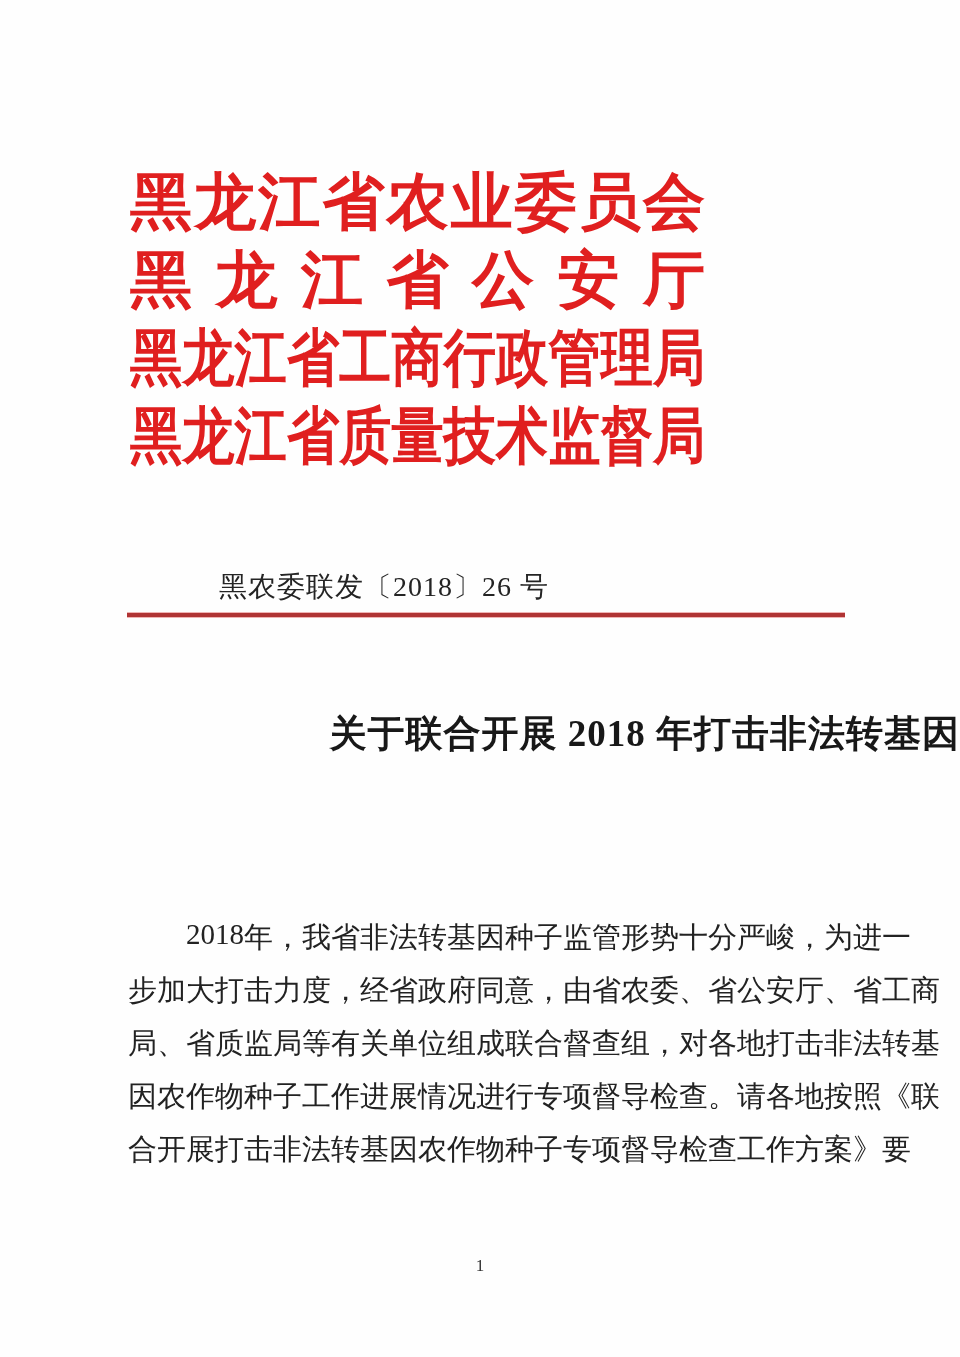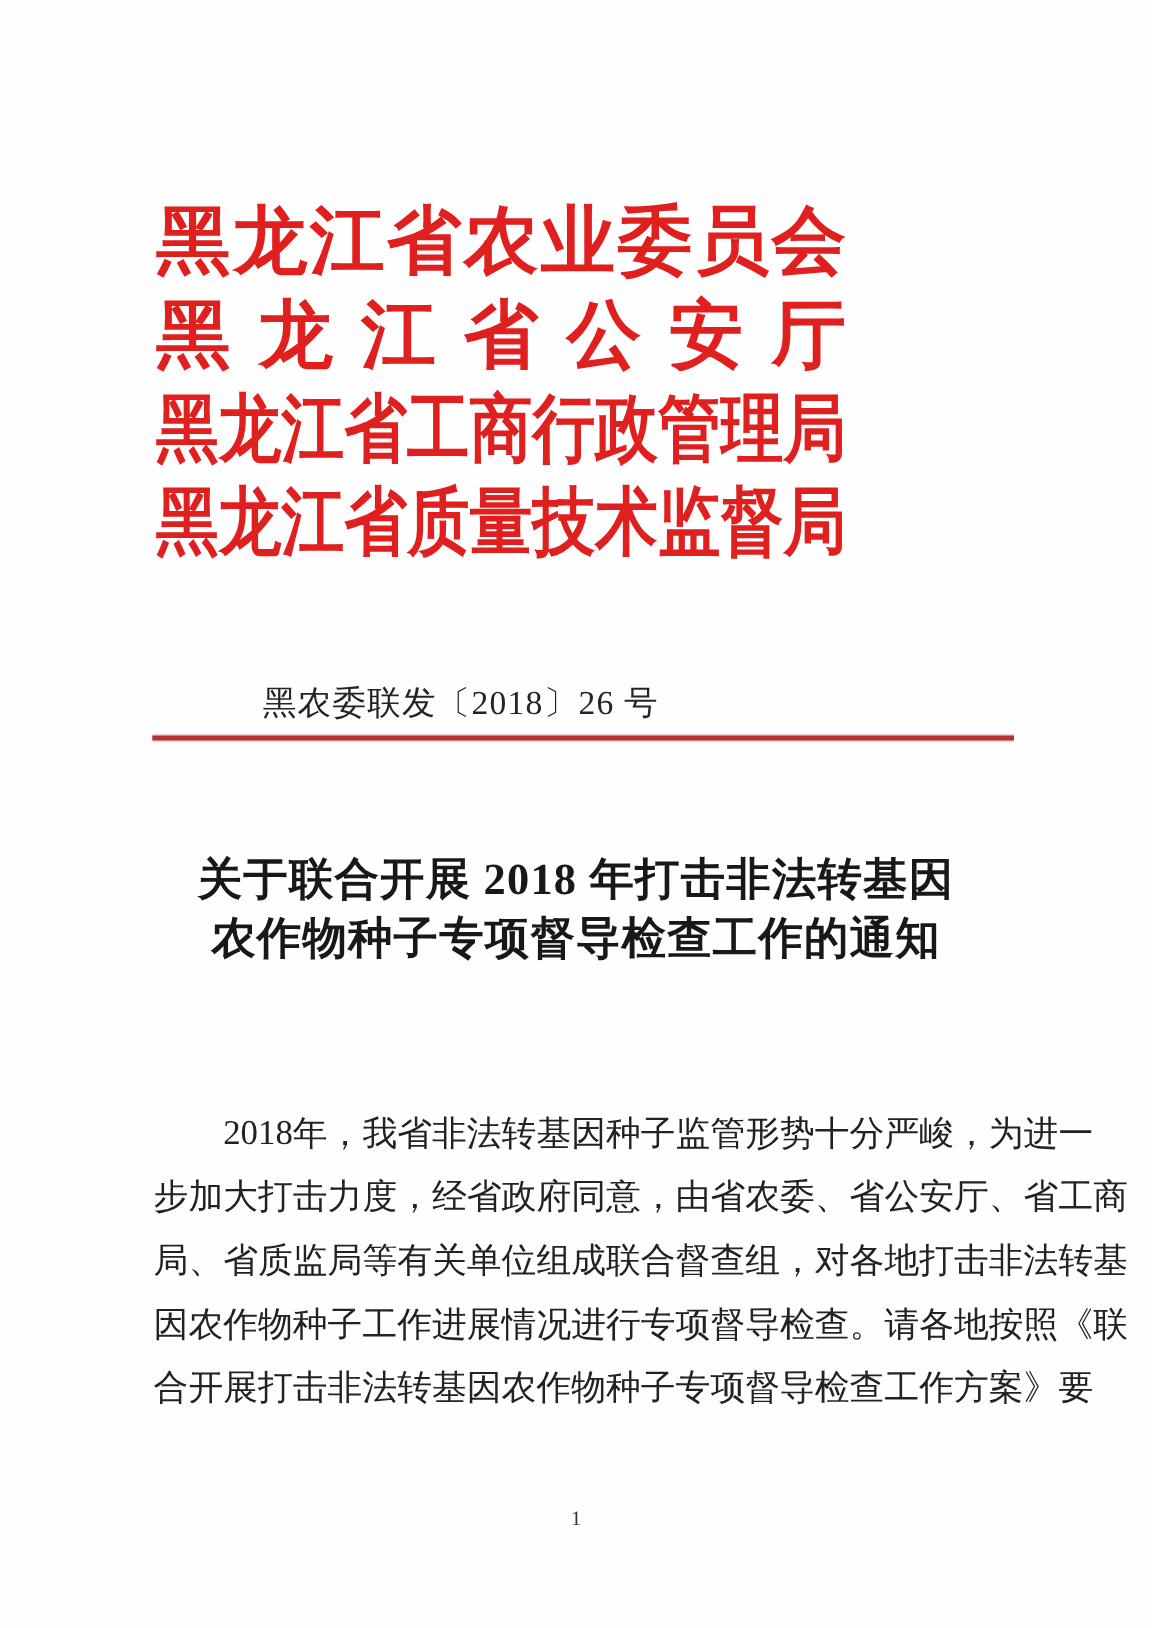--- a/index.html
+++ b/index.html
@@ -79,21 +79,21 @@
     box-shadow: 0 1px 0 rgba(224, 90, 90, 0.45), 0 -1px 0 rgba(224, 90, 90, 0.45);
   }
 
   
   .title {
     position: absolute;
     top: 709px;
     left: 0;
     width: 960px;
     margin: 0;
-    text-align: center;
+    text-align: right;
     font-size: 37px;
     font-weight: bold;
     color: #181818;
     line-height: 49px;
     letter-spacing: 1px;
   }
 
   
   .salutation {
     position: absolute;
@@ -106,21 +106,21 @@
   }
   .para {
     position: absolute;
     left: 128px;
     top: 918px;
     width: 718px;
   }
   .para-line {
     display: flex;
     justify-content: space-between;
-    align-items: center;
+    align-items: flex-start;
     height: 53px;
     font-size: 29px;
     color: #222222;
     white-space: nowrap;
   }
   .para-line.indent {
     padding-left: 58px;
   }
 
   
@@ -196,21 +196,20 @@
     </div>
   </div>
 
 
   <div class="doc-number">黑农委联发〔2018〕26 号</div>
 
   <div class="red-rule"></div>
 
   <h1 class="title">
     <div>关于联合开展 2018 年打击非法转基因</div>
-    <div>农作物种子专项督导检查工作的通知</div>
   </h1>
 
 
   <div class="para">
     <div class="para-line indent">
         <span>2018 </span>
         <span>年</span>
         <span>，</span>
         <span>我</span>
         <span>省</span>

